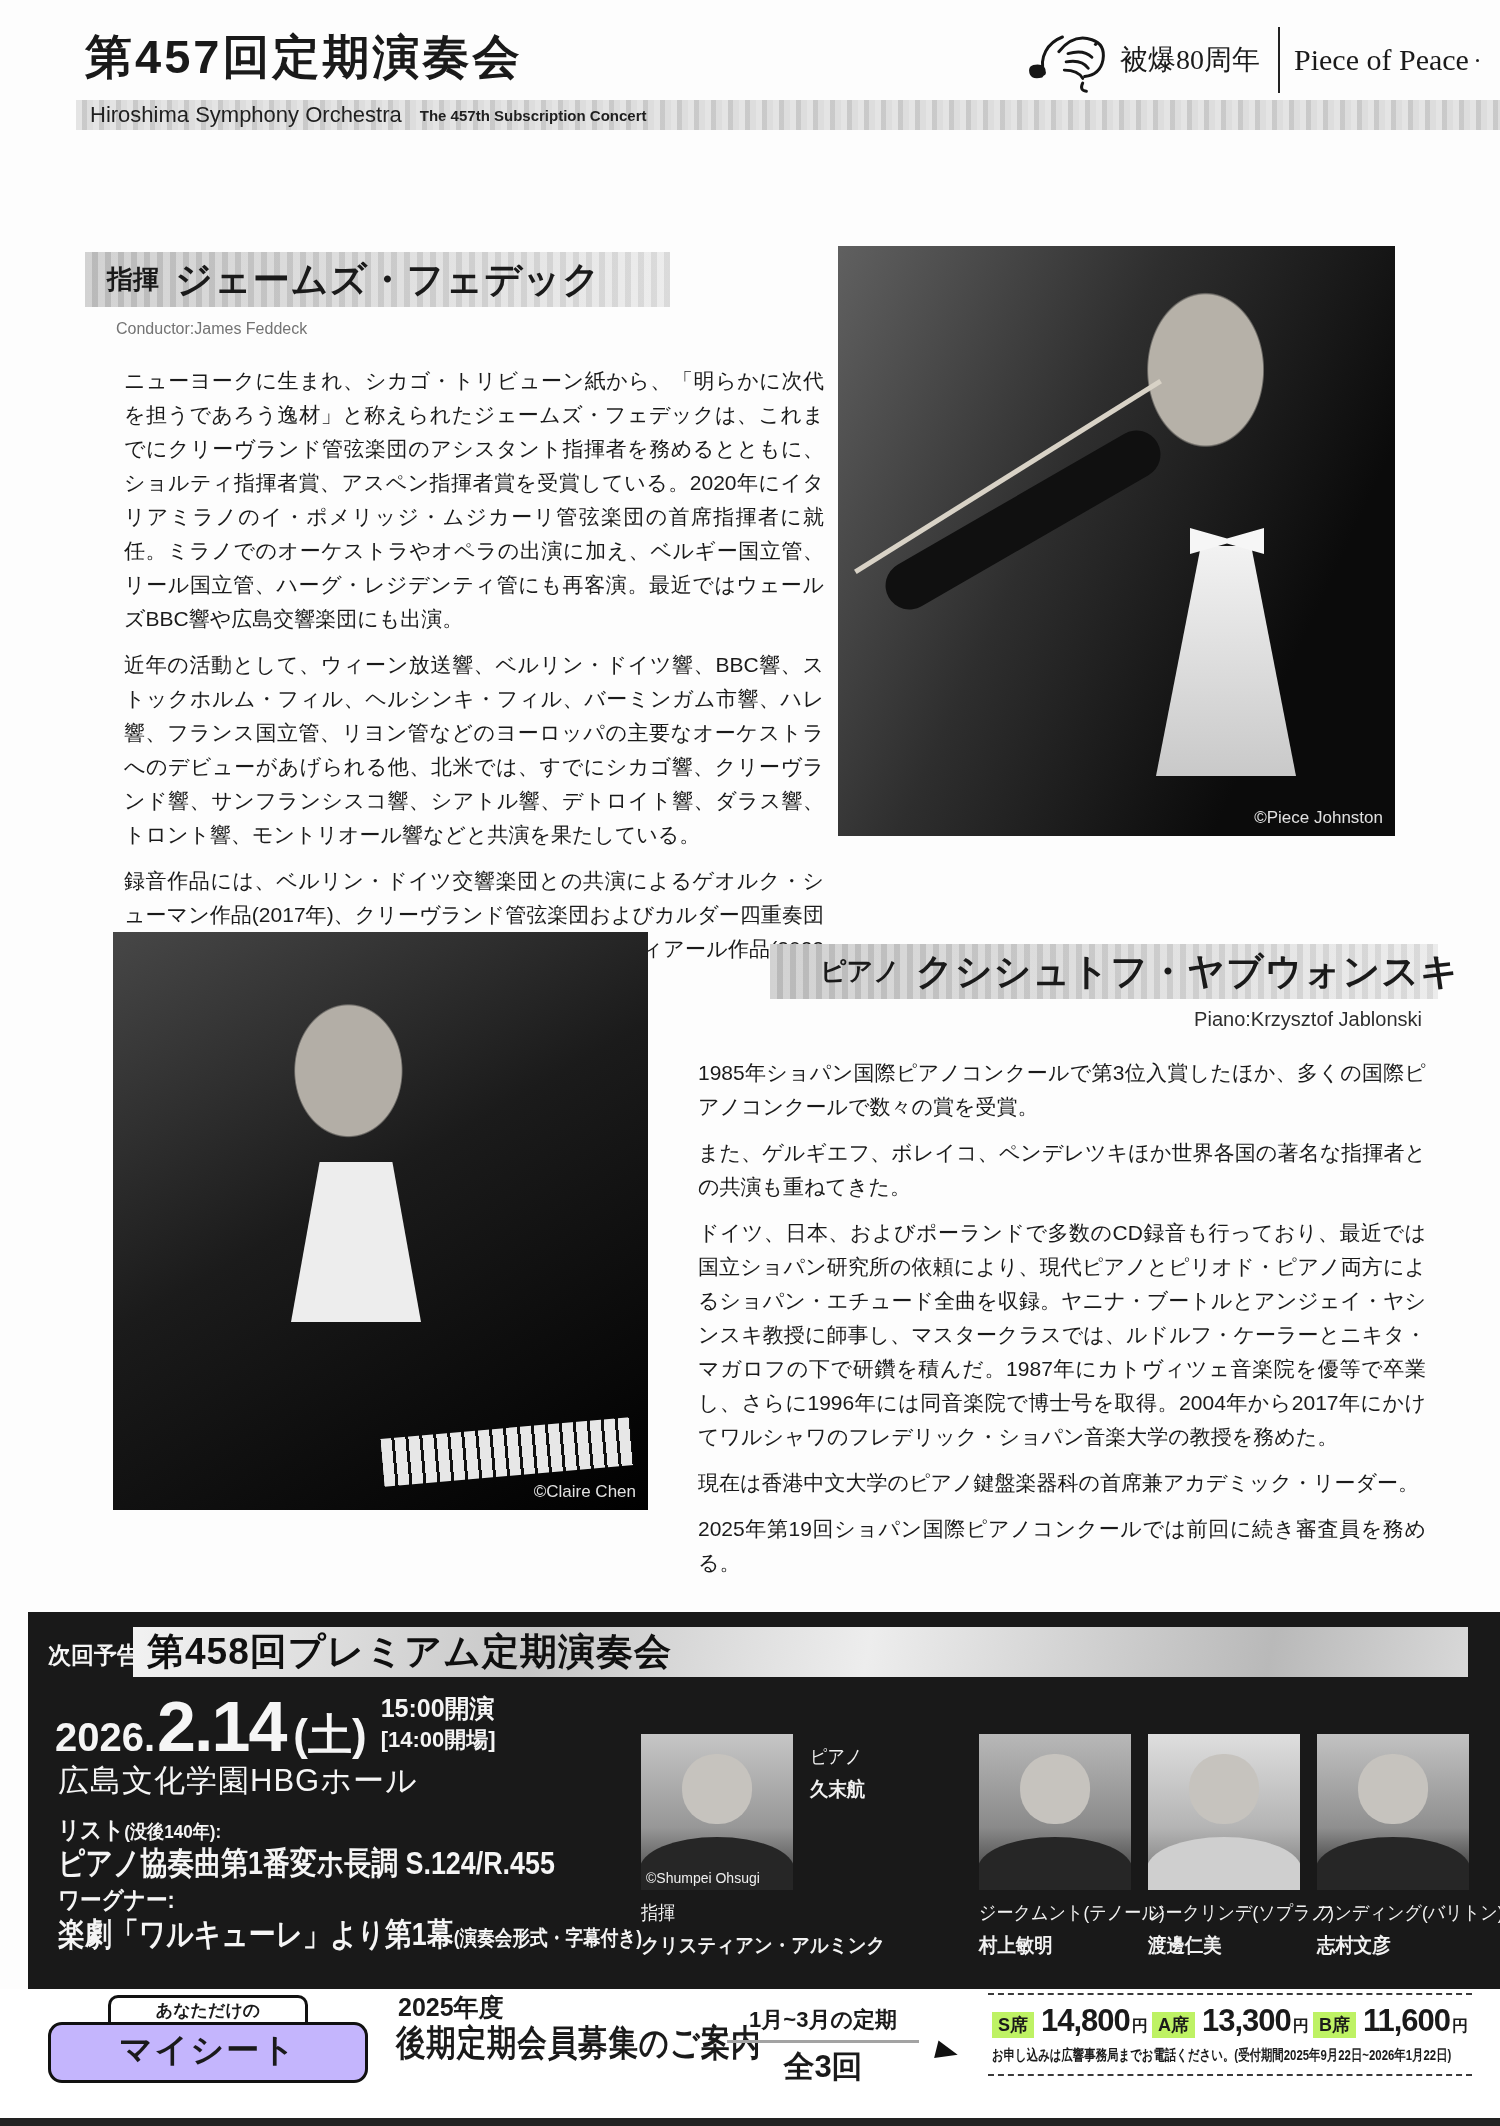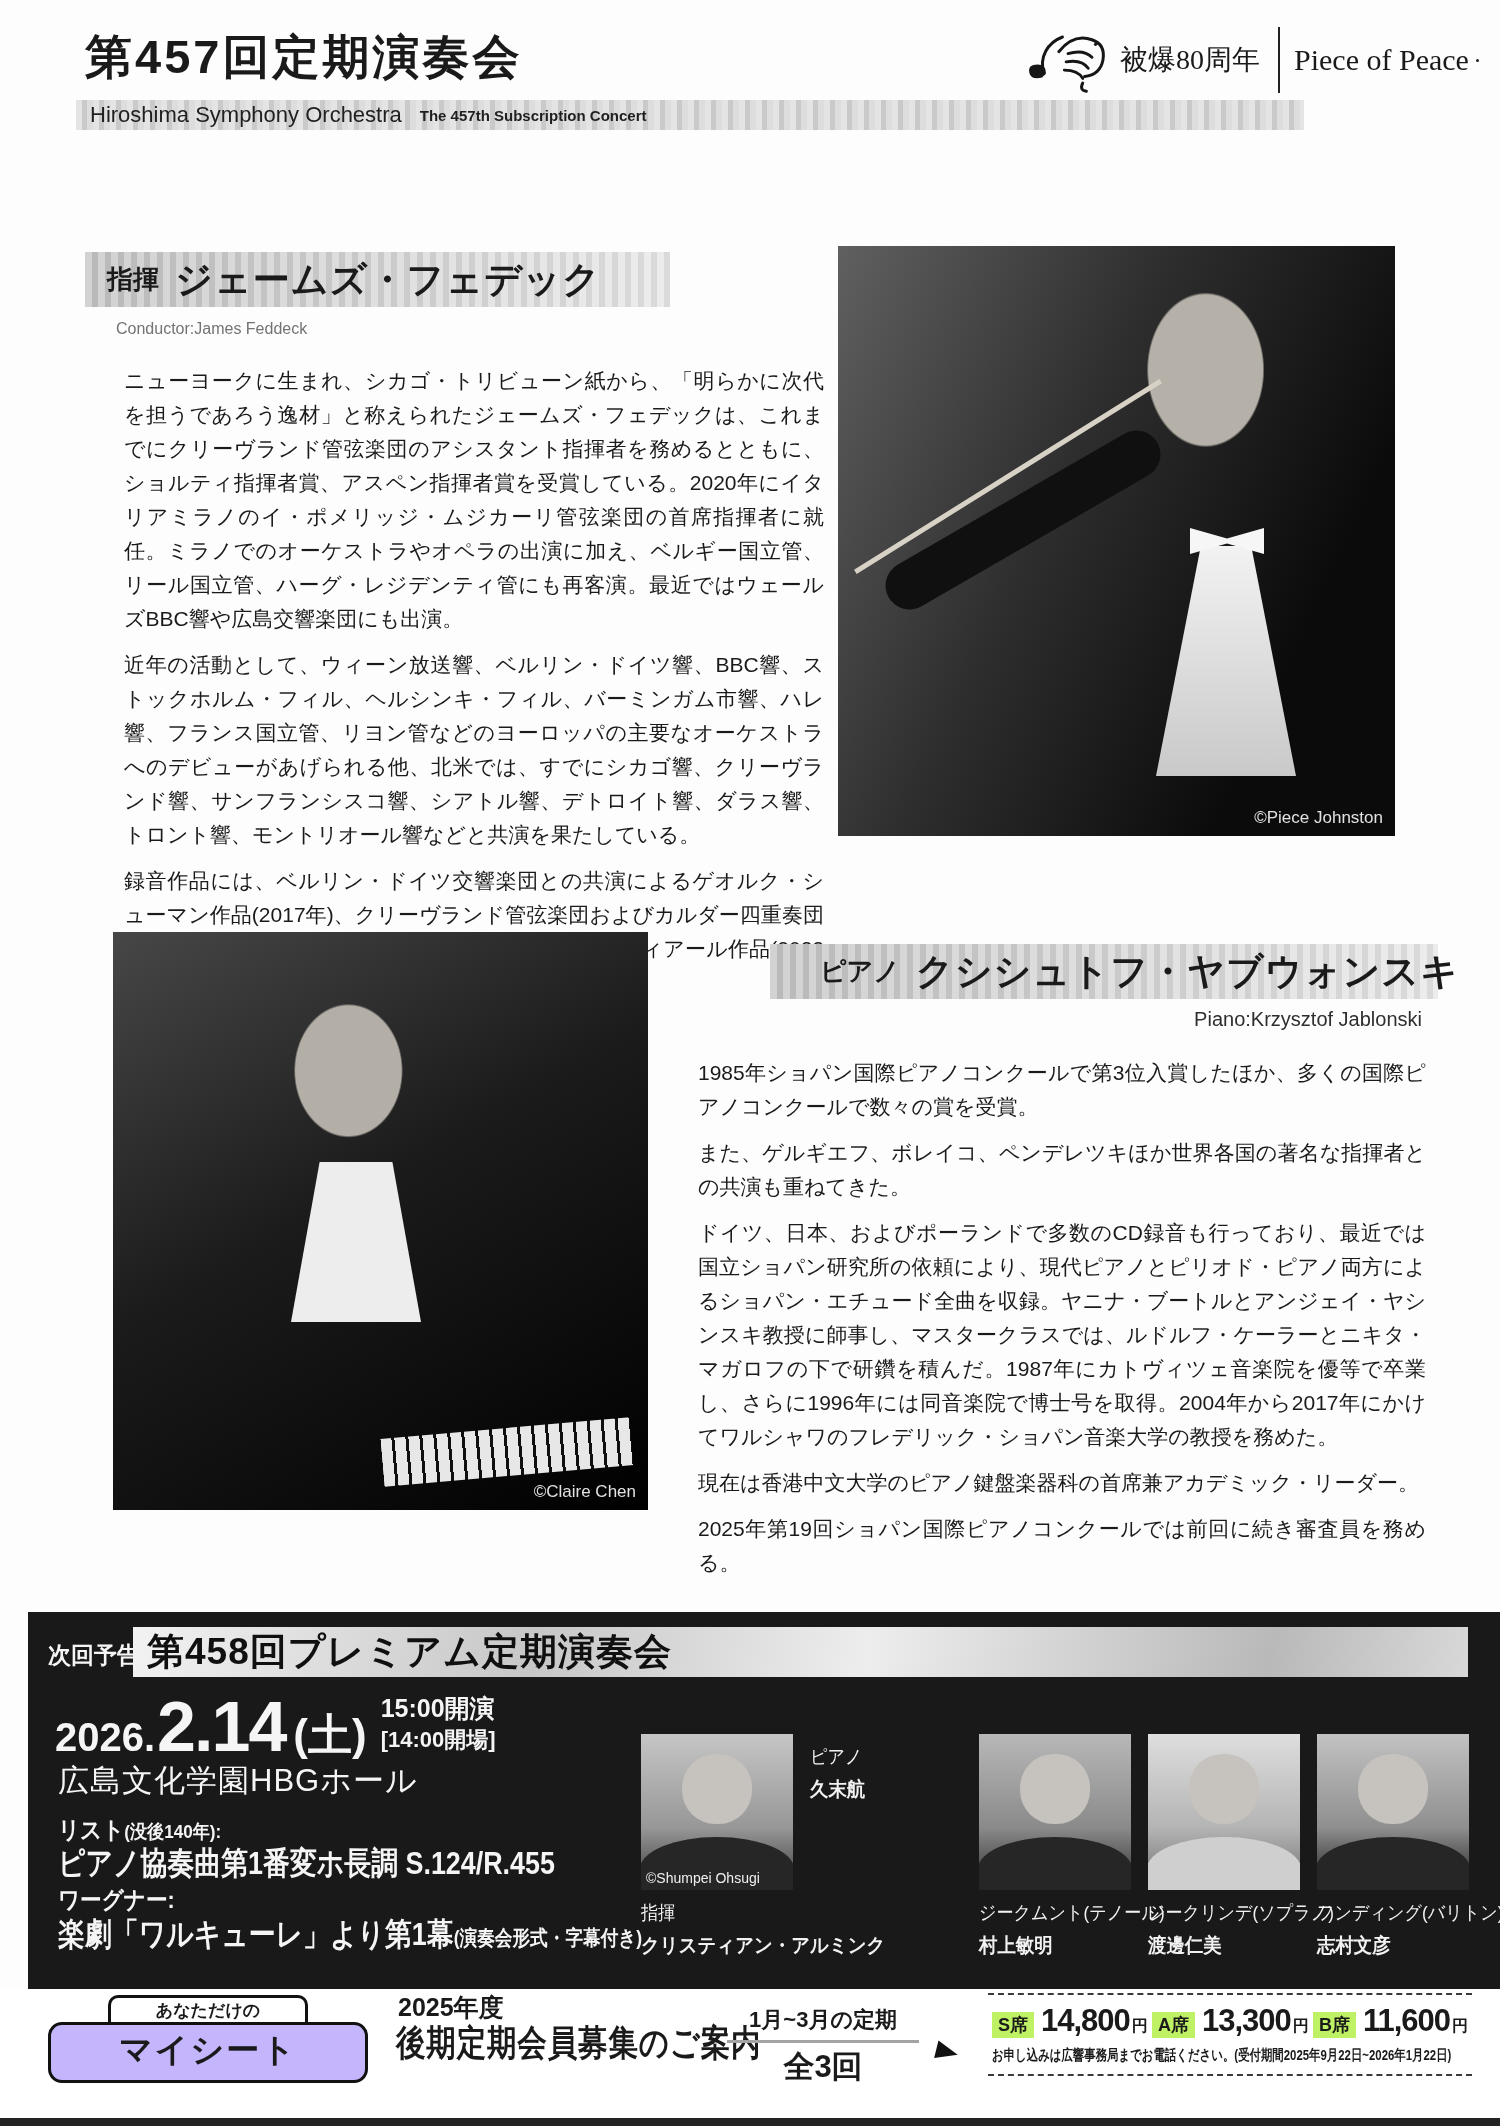--- a/index.html
+++ b/index.html
@@ -1,21 +1,21 @@
 <!DOCTYPE html>
 <html><head>
 <meta charset="utf-8">
 <style>
   html,body{margin:0;padding:0;background:#888;}
   .page{position:relative;width:1500px;height:2126px;margin:0 auto;background:#fdfdfd;
         overflow:hidden;font-family:"Liberation Sans","DejaVu Sans",sans-serif;color:#1a1a1a;}
 
   
   .page-title{position:absolute;left:85px;top:26px;font-size:47px;font-weight:800;letter-spacing:3px;}
-  .subtitle-band{position:absolute;left:76px;top:100px;width:1228px;height:30px;
+  .subtitle-band{position:absolute;left:76px;top:100px;width:1424px;height:30px;
      background:#d6d6d6;
      background-image:repeating-linear-gradient(90deg,rgba(255,255,255,.35) 0 6px,rgba(0,0,0,.06) 6px 11px,rgba(255,255,255,.18) 11px 17px);
      display:flex;align-items:center;}
   .subtitle-org{font-size:22px;margin-left:14px;color:#1f1f1f;}
   .subtitle-concert{font-size:15px;font-weight:700;margin-left:18px;color:#1f1f1f;}
   .peace-logo{position:absolute;left:1022px;top:18px;display:flex;align-items:center;}
   .dove{width:92px;height:84px;}
   .anniv{font-size:28px;font-family:"Liberation Serif","DejaVu Serif",serif;margin:0 14px 0 6px;white-space:nowrap;}
   .logo-divider{width:2px;height:66px;background:#222;margin:0 14px 0 4px;}
   .pop-block{display:flex;flex-direction:row;gap:4px;}

